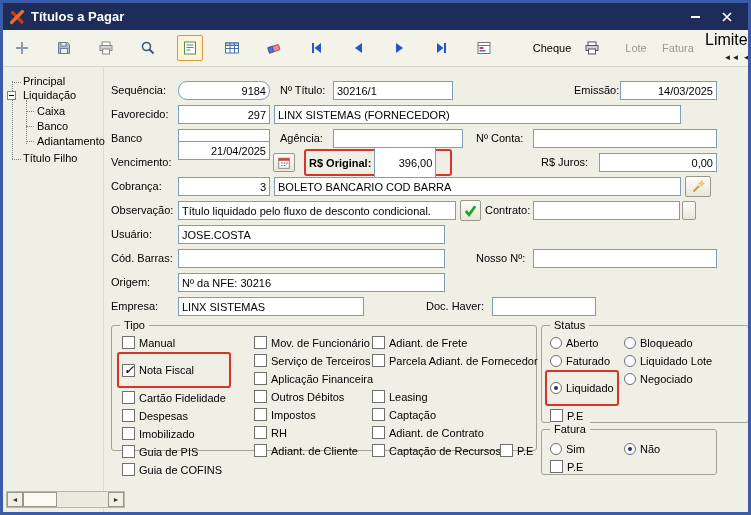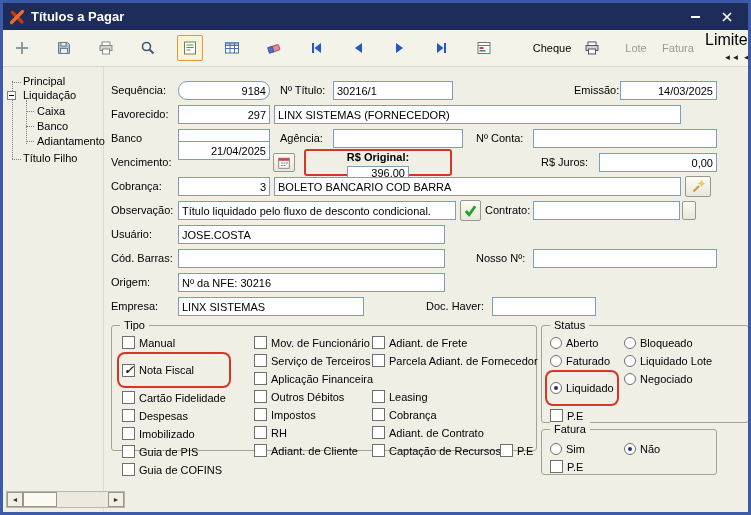--- a/index.html
+++ b/index.html
@@ -32,32 +32,32 @@
 .hscroll { position:absolute; left:3px; bottom:4px; width:119px; height:17px; display:flex; border:1px solid #b9b7a7; background:#eceadf; }
 .sbtn { width:16px; height:15px; background:#f1efe4; border:1px solid #999787; display:flex; align-items:center; justify-content:center; font-size:7px; color:#333; }
 .sb-l::before{content:"◄";} .sb-r::before{content:"►";}
 .sthumb { width:34px; height:15px; background:#fbfaf2; border:1px solid #999787; }
 .strack { flex:1; }
 .formpanel { flex:1; position:relative; }
 .lbl { position:absolute; height:19px; line-height:19px; white-space:nowrap; }
 .fld { position:absolute; height:19px; border:1px solid #7f9db9; background:#fff; font:11px "Liberation Sans",sans-serif; padding:0 3px; }
 .num { text-align:right; }
 .minibtn { position:absolute; border:1px solid #999787; background:linear-gradient(#fcfbf5,#e9e7da); border-radius:2px; display:flex; align-items:center; justify-content:center; }
-.origwrap { position:absolute; left:200px; top:82px; width:148px; height:27px; border:2px solid #d4372a; border-radius:3px; display:flex; align-items:center; padding:0 3px; gap:3px;flex-direction:column; }
+.origwrap { position:absolute; left:200px; top:82px; width:148px; height:27px; border:2px solid #d4372a; border-radius:3px; display:flex; align-items:center; padding:0 3px; gap:3px; }
 .olbl { font-weight:bold; white-space:nowrap; }
 .fld2 { height:32px; width:62px; border:1px solid #7f9db9; background:#fff; font:11px "Liberation Sans",sans-serif; padding:0 3px; text-align:right; }
 .groupbox { position:absolute; border:1px solid #a5a395; border-radius:3px; }
 .gtitle { position:absolute; top:-8px; left:8px; background:#f0efe6; padding:0 4px; line-height:14px; }
 .gcol { position:absolute; display:flex; flex-direction:column; gap:5px; }
 .cb,.rb { display:flex; align-items:center; gap:4px; height:13px; white-space:nowrap; }
 .cbx { width:13px; height:13px; flex:0 0 auto; background:#fff; border:1px solid #6f6f6f; position:relative; }
 .on .cbx::after { content:"✓"; position:absolute; left:1px; top:-2px; font-size:12px; font-weight:bold; color:#1a1a1a; }
 .rbc { width:12px; height:12px; flex:0 0 auto; background:#fff; border:1px solid #6f6f6f; border-radius:50%; position:relative; }
 .on .rbc::after { content:""; position:absolute; left:3px; top:3px; width:4px; height:4px; border-radius:50%; background:#26317f; }
-.hl { box-shadow:0 0 0 2px #d4372a; border-radius:6px; padding:16px 3px; margin:0 -3px; }
+.hl { box-shadow:0 0 0 2px #d4372a; border-radius:1px; padding:16px 3px; margin:0 -3px; }
 .spacer13 { height:13px; }
 .pe-abs { position:absolute; }
 svg { display:block; }
 </style>
 </head>
 <body>
 
 <div class="window">
 
   <div class="titlebar">
@@ -367,21 +367,21 @@
               <i class="cbx"></i>
               <span>Parcela Adiant. de Fornecedor</span>
             </label>
           <div class="spacer13"></div>
           <label class="cb">
               <i class="cbx"></i>
               <span>Leasing</span>
             </label>
           <label class="cb">
               <i class="cbx"></i>
-              <span>Cobrança</span>
+              <span>Captação</span>
             </label>
           <label class="cb">
               <i class="cbx"></i>
               <span>Adiant. de Contrato</span>
             </label>
           <label class="cb">
               <i class="cbx"></i>
               <span>Captação de Recursos</span>
             </label>
         </div>

